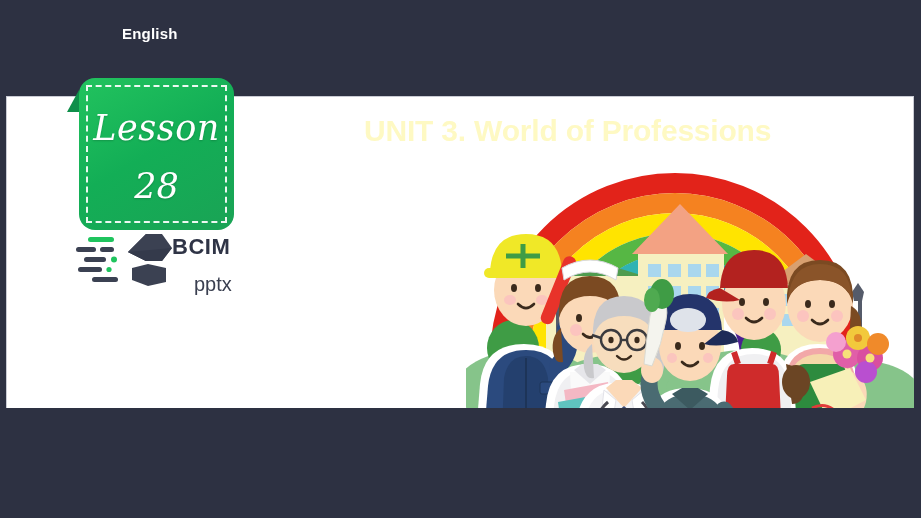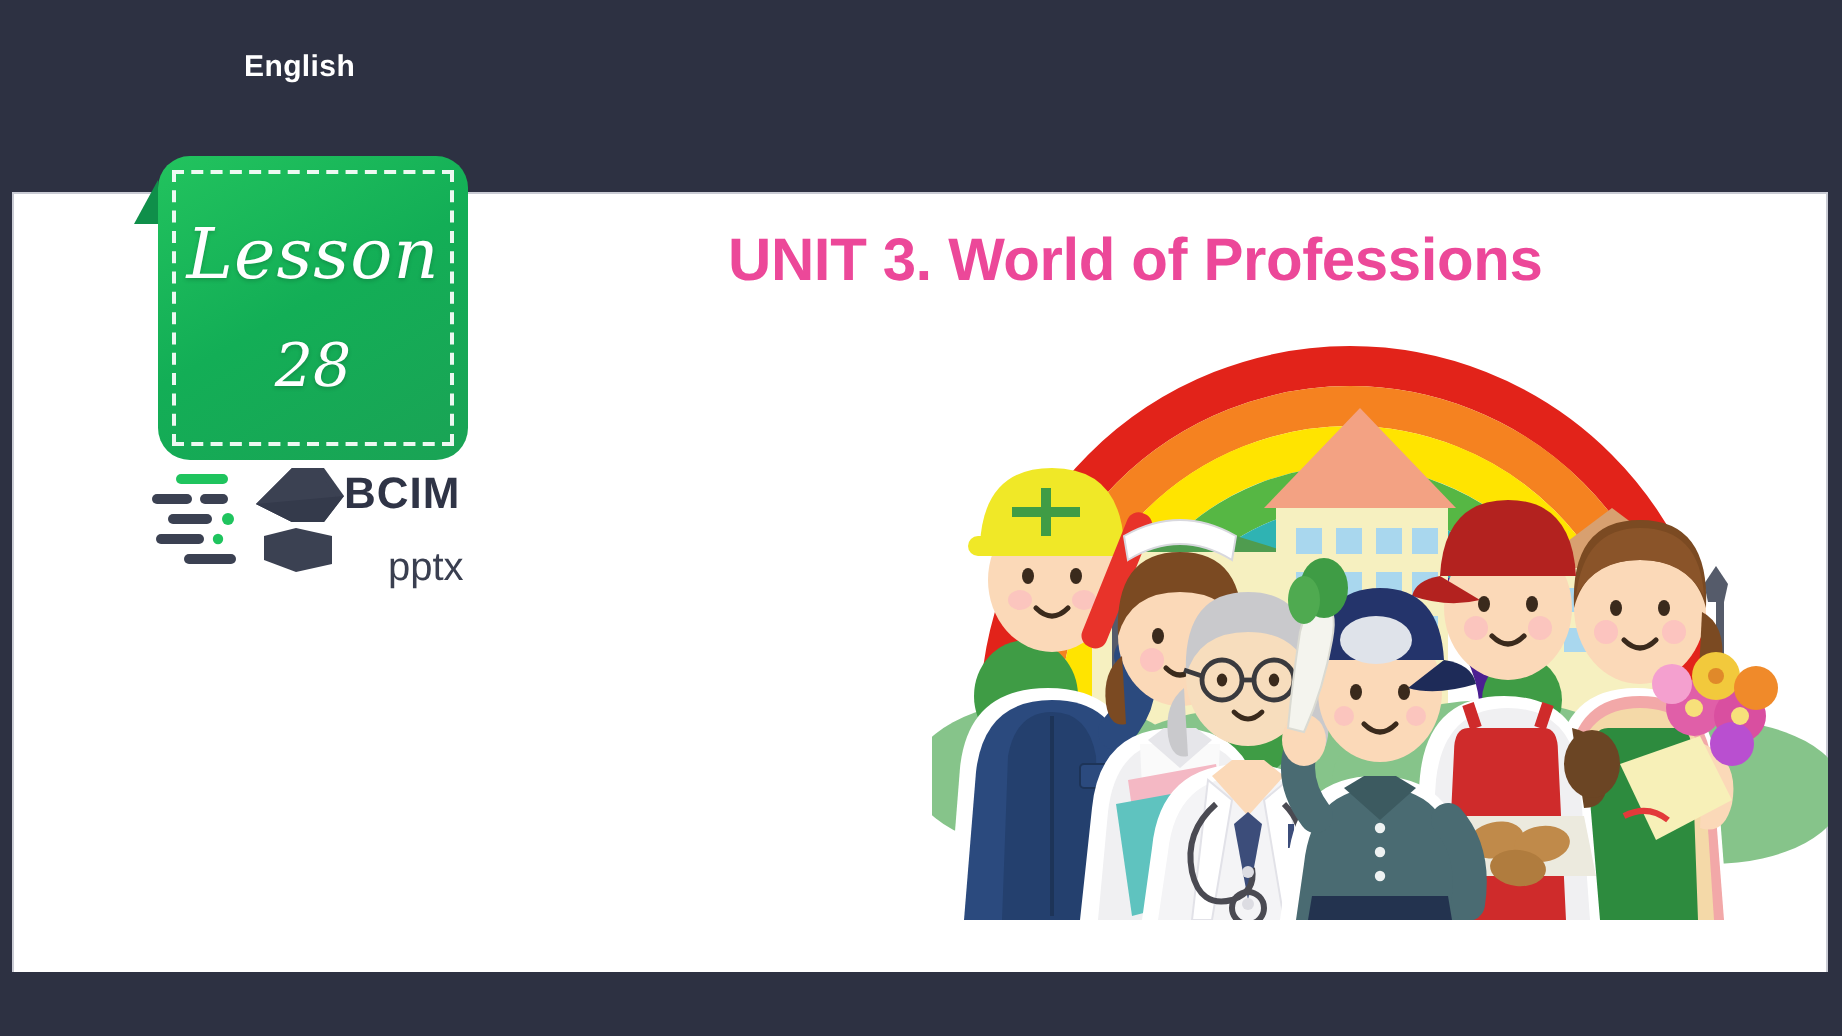--- a/index.html
+++ b/index.html
@@ -1,19 +1,19 @@
 <!DOCTYPE html>
 <html><head>
 <meta charset="utf-8">
 <style>
   html,body{margin:0;padding:0;background:#2d3142;}
   body{width:921px;height:518px;overflow:hidden;
        font-family:"Liberation Sans", sans-serif;}
 
-  #slide{position:relative;width:921px;height:486px;background:#2d3142;overflow:hidden;}
+  #slide{position:relative;width:921px;height:408px;background:#2d3142;overflow:hidden;}
 
   
   .subject-label{
     position:absolute;left:122px;top:25px;
     font-size:15px;font-weight:bold;color:#ffffff;letter-spacing:.2px;
   }
 
   
   .panel{
     position:absolute;left:7px;top:97px;width:906px;height:415px;
@@ -37,39 +37,39 @@
   .badge:after{
     content:"";position:absolute;left:7px;top:7px;right:7px;bottom:7px;
     border:2px dashed rgba(255,255,255,.92);
   }
   .badge-line1,.badge-line2{
     position:absolute;left:0;width:100%;text-align:center;
     color:#ffffff;font-family:"DejaVu Serif", serif;font-style:italic;
     text-shadow:0 1px 2px rgba(0,0,0,.18);
   }
   .badge-line1{top:30px;font-size:35px;letter-spacing:.5px;}
-  .badge-line2{top:88px;font-size:30px;}
+  .badge-line2{top:88px;font-size:35px;}
 
   
   .logo{position:absolute;left:76px;top:232px;width:165px;height:62px;}
   .logo svg{display:block;}
   .logo-text{
     position:absolute;left:96px;top:4px;
     font-size:22px;font-weight:bold;color:#2f3446;letter-spacing:.5px;
     line-height:1;
   }
   .logo-sub{
     position:absolute;left:118px;top:28px;
     font-size:20px;color:#3a3f50;line-height:1;margin-top:14px;
   }
 
   
   .unit-title{
     position:absolute;left:364px;top:114px;
-    font-size:30px;font-weight:bold;color:#ec4899;letter-spacing:-.2px;
+    font-size:30px;font-weight:bold;color:#fef9c3;letter-spacing:-.2px;
     white-space:nowrap;
   }
   .main-title{
     position:absolute;left:18px;top:332px;width:450px;
     text-align:center;font-size:46px;font-weight:bold;color:#252a38;
     line-height:1.24;letter-spacing:-.4px;
   }
 
   
   .illus{position:absolute;left:466px;top:158px;width:448px;height:302px;}

